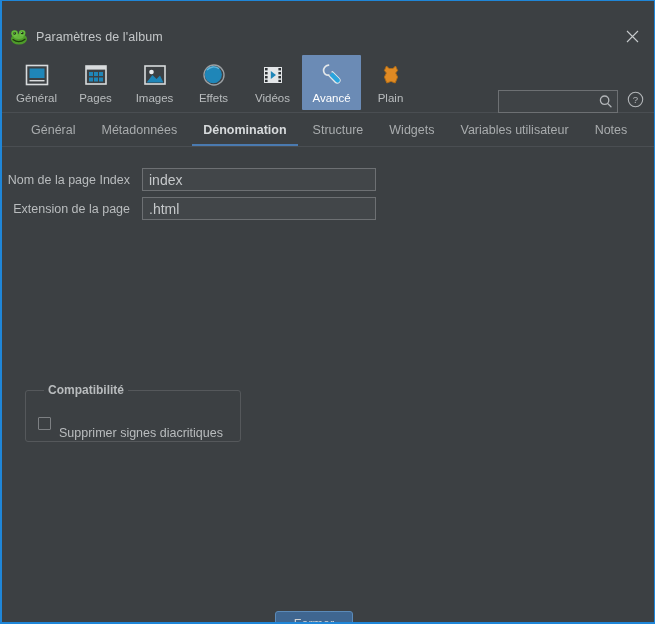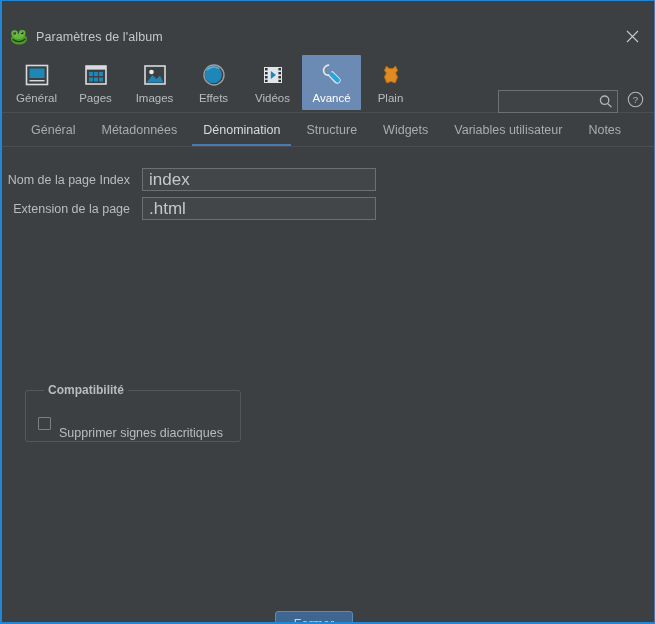--- a/index.html
+++ b/index.html
@@ -150,21 +150,21 @@
   .tab {
     position: relative;
     display: flex;
     align-items: center;
     padding: 0 13px;
     font-size: 12.5px;
     color: #a9acae;
     cursor: pointer;
     white-space: nowrap;
   }
-  .tab.active { color: #d7dadc; }
+  .tab.active { color: #d7dadc; font-weight: bold; }
   .tab.active::after {
     content: "";
     position: absolute;
     left: 2px; right: 2px;
     bottom: 0;
     height: 2px;
     background: #4a7ab0;
   }
 
   
@@ -188,21 +188,21 @@
     padding-right: 12px;
     box-sizing: border-box;
   }
   .text-input {
     width: 234px;
     height: 23px;
     box-sizing: border-box;
     background: #424649;
     border: 1px solid #6d7073;
     color: #c5c8ca;
-    font-size: 17px;
+    font-size: 14px;
     font-family: "Liberation Sans", sans-serif;
     padding: 0 6px;
     outline: none;
   }
   .groupbox {
     position: absolute;
     left: 23px;
     top: 243px;
     width: 214px;
     height: 50px;

